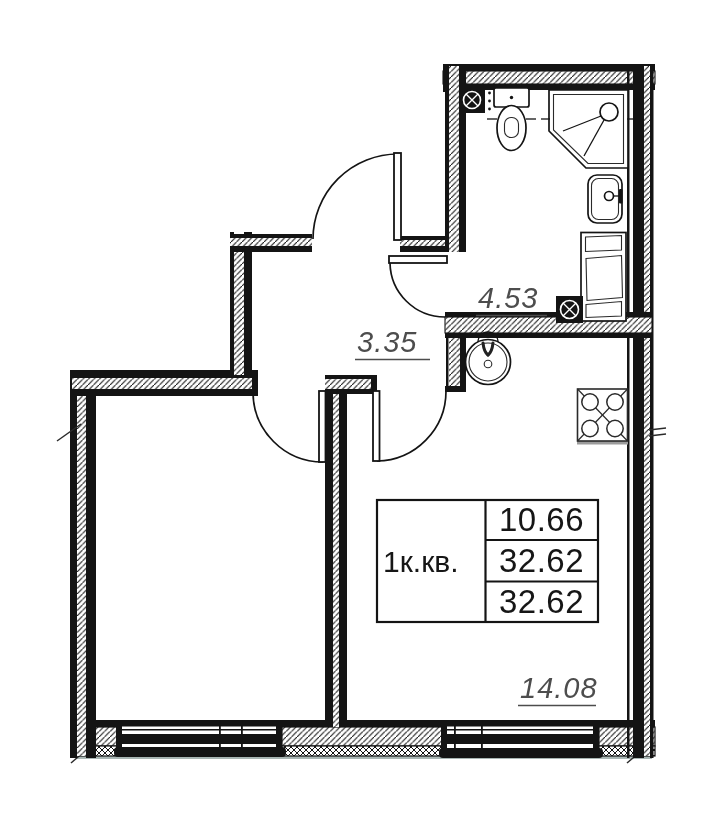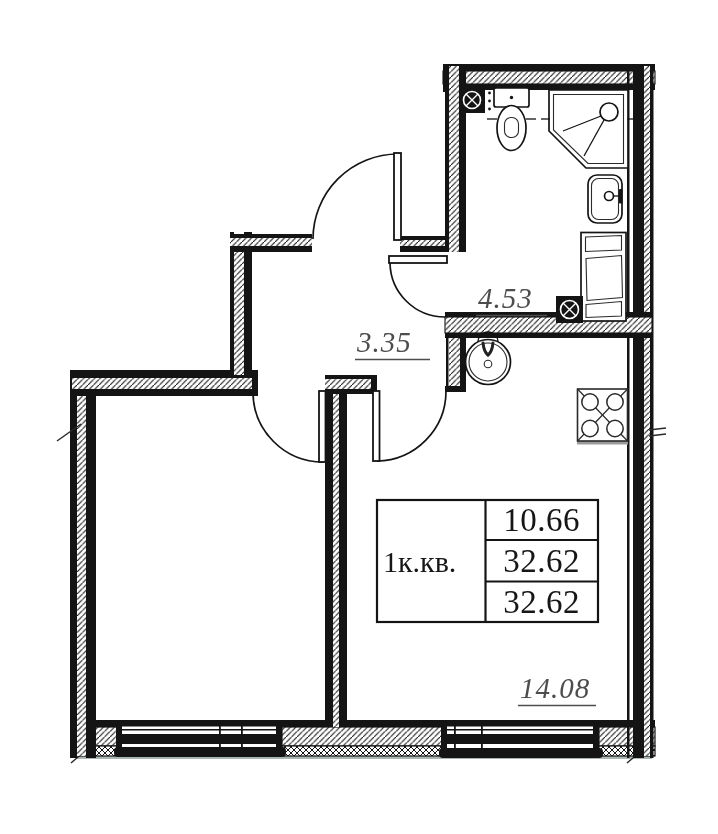--- a/index.html
+++ b/index.html
@@ -1,18 +1,18 @@
 <!DOCTYPE html>
 <html><head>
 <meta charset="utf-8">
 <style>
   html,body { margin:0; padding:0; background:#ffffff; }
   #stage {
     position:relative; width:718px; height:834px; background:#ffffff;
-    font-family:Liberation Serif, serif;
+    font-family:Liberation Sans, sans-serif;
   }
   svg { position:absolute; left:0; top:0; }
   .wall-fill   { fill:#141414; }
   .hatch-fill  { fill:url(#hatch); }
   .xhatch-fill { fill:url(#xhatch); }
   .thin  { stroke:#141414; stroke-width:1.3; fill:none; }
   .fix   { stroke:#141414; stroke-width:1.7; fill:#ffffff; }
   .fixthin { stroke:#2a2a2a; stroke-width:1.1; fill:none; }
   .door  { stroke:#141414; stroke-width:1.8; fill:#ffffff; }
   .arc   { stroke:#141414; stroke-width:1.7; fill:none; }

